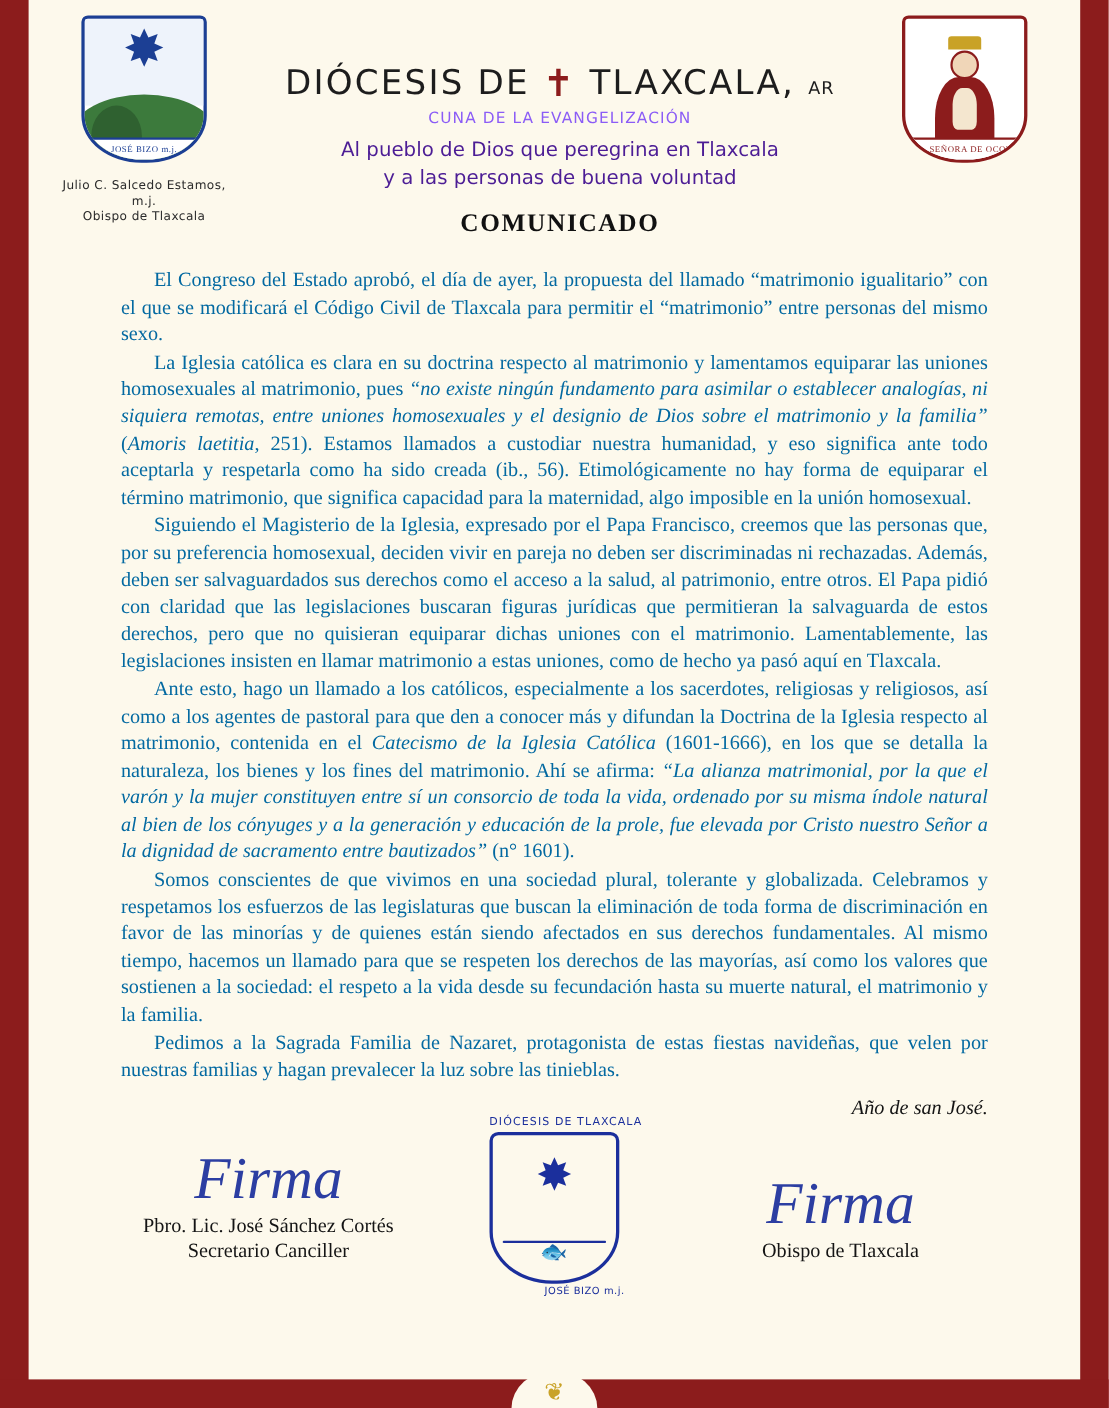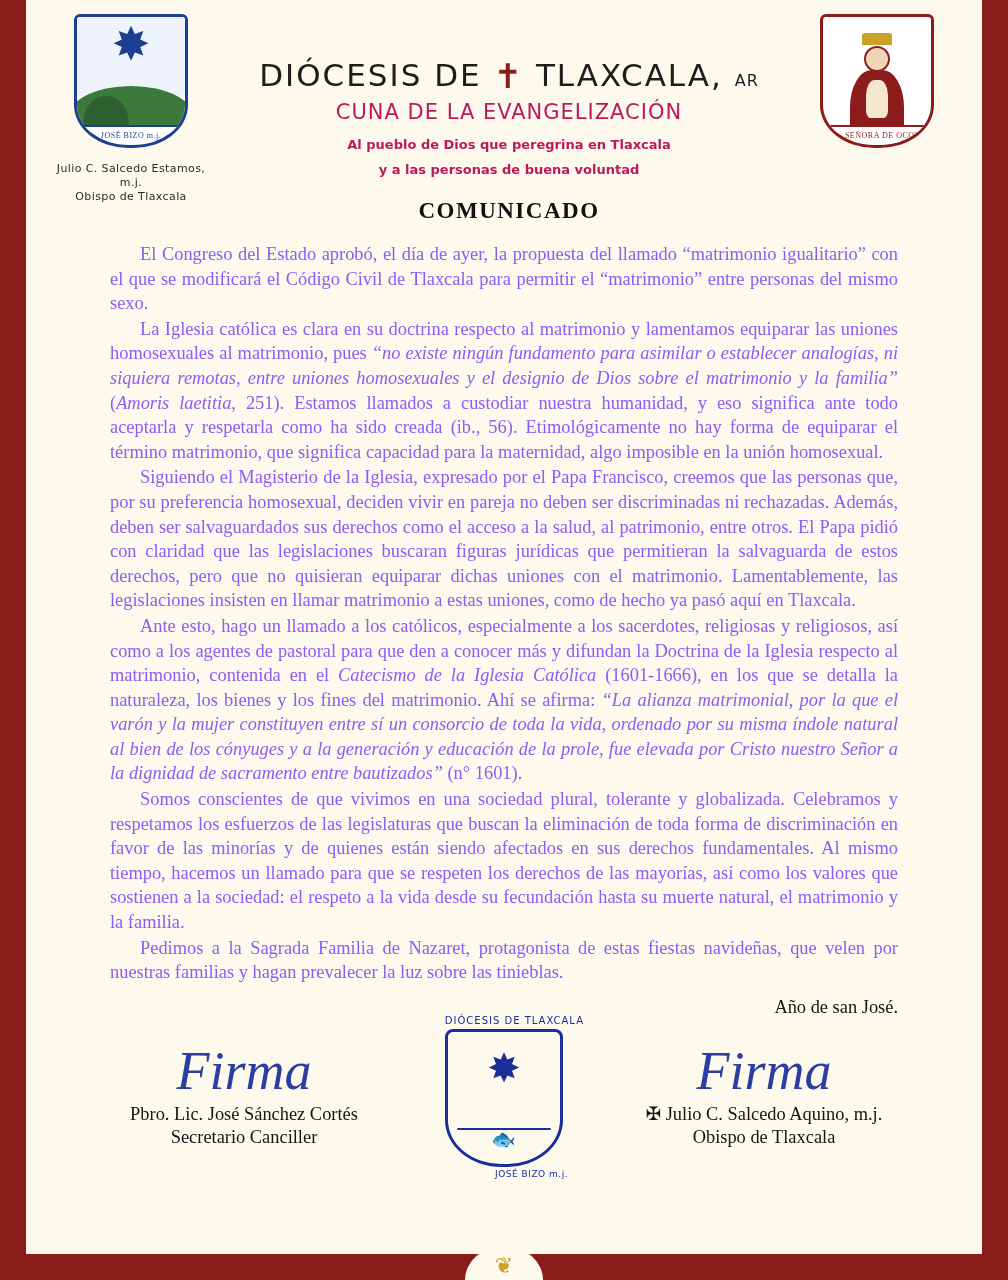--- a/index.html
+++ b/index.html
@@ -214,50 +214,50 @@
     vertical-align: -2px;
   }
   .diocese-title .sup {
     font-size: 16px;
     letter-spacing: 1px;
     margin-top: 10px;
   }
   .diocese-sub {
     margin-top: 4px;
     font-family: "DejaVu Sans", sans-serif;
-    font-size: 21px;
+    font-size: 14px;
     letter-spacing: 1px;
-    color: #be185d;
+    color: #8b5cf6;
   }
   .addressee {
     margin-top: 8px;
     font-family: "DejaVu Sans", sans-serif;
-    font-weight: bold;
-    font-size: 13px;
+    font-weight: normal;
+    font-size: 18px;
     line-height: 25px;
-    color: #be185d;
+    color: #4c1d95;
   }
   .comunicado {
     margin-top: 16px;
     font-family: Liberation Serif, serif;
     font-weight: bold;
     font-size: 23px;
     letter-spacing: 1.5px;
     text-align: center;
     color: #111;
   }
 
   
   .body-text {
     margin: 4px 84px 0 84px;
     font-family: "Liberation Serif", serif;
     font-size: 18.4px;
     line-height: 24.6px;
     text-align: justify;
-    color: #8b5cf6;
+    color: #0369a1;
   }
   .body-text p {
     margin: 0 0 1px 0;
     text-indent: 30px;
   }
   .body-text em { font-style: italic; margin-top: 20px; }
 
   
   .sign-area {
     position: relative;
@@ -267,21 +267,21 @@
   .place-date {
     position: absolute;
     right: 0;
     top: 4px;
     width: 420px;
     text-align: right;
     font-family: "Liberation Serif", serif;
     font-size: 18.4px;
     line-height: 24px;
   }
-  .place-date .ital { }
+  .place-date .ital { font-style: italic; }
 
   .sign-col {
     position: absolute;
     bottom: 12px;
     width: 300px;
     text-align: center;
     font-family: "Liberation Serif", serif;
     font-size: 18.4px;
     line-height: 23px;
   }
@@ -441,21 +441,20 @@
     </div>
 
     <div class="sign-col sign-left">
       <div class="scribble">Firma</div>
       <div class="sign-name">Pbro. Lic. José Sánchez Cortés</div>
       <div class="sign-role">Secretario Canciller</div>
     </div>
 
     <div class="sign-col sign-right">
       <div class="scribble">Firma</div>
-      <div class="sign-name">✠ Julio C. Salcedo Aquino, m.j.</div>
       <div class="sign-role">Obispo de Tlaxcala</div>
     </div>
 
     <div class="center-seal">
       <div class="seal-arc">DIÓCESIS DE TLAXCALA</div>
       <div class="seal-ring">
         <div class="seal-star">✸</div>
         <div class="seal-wave"></div>
         <div class="seal-fish">🐟</div>
       </div>

